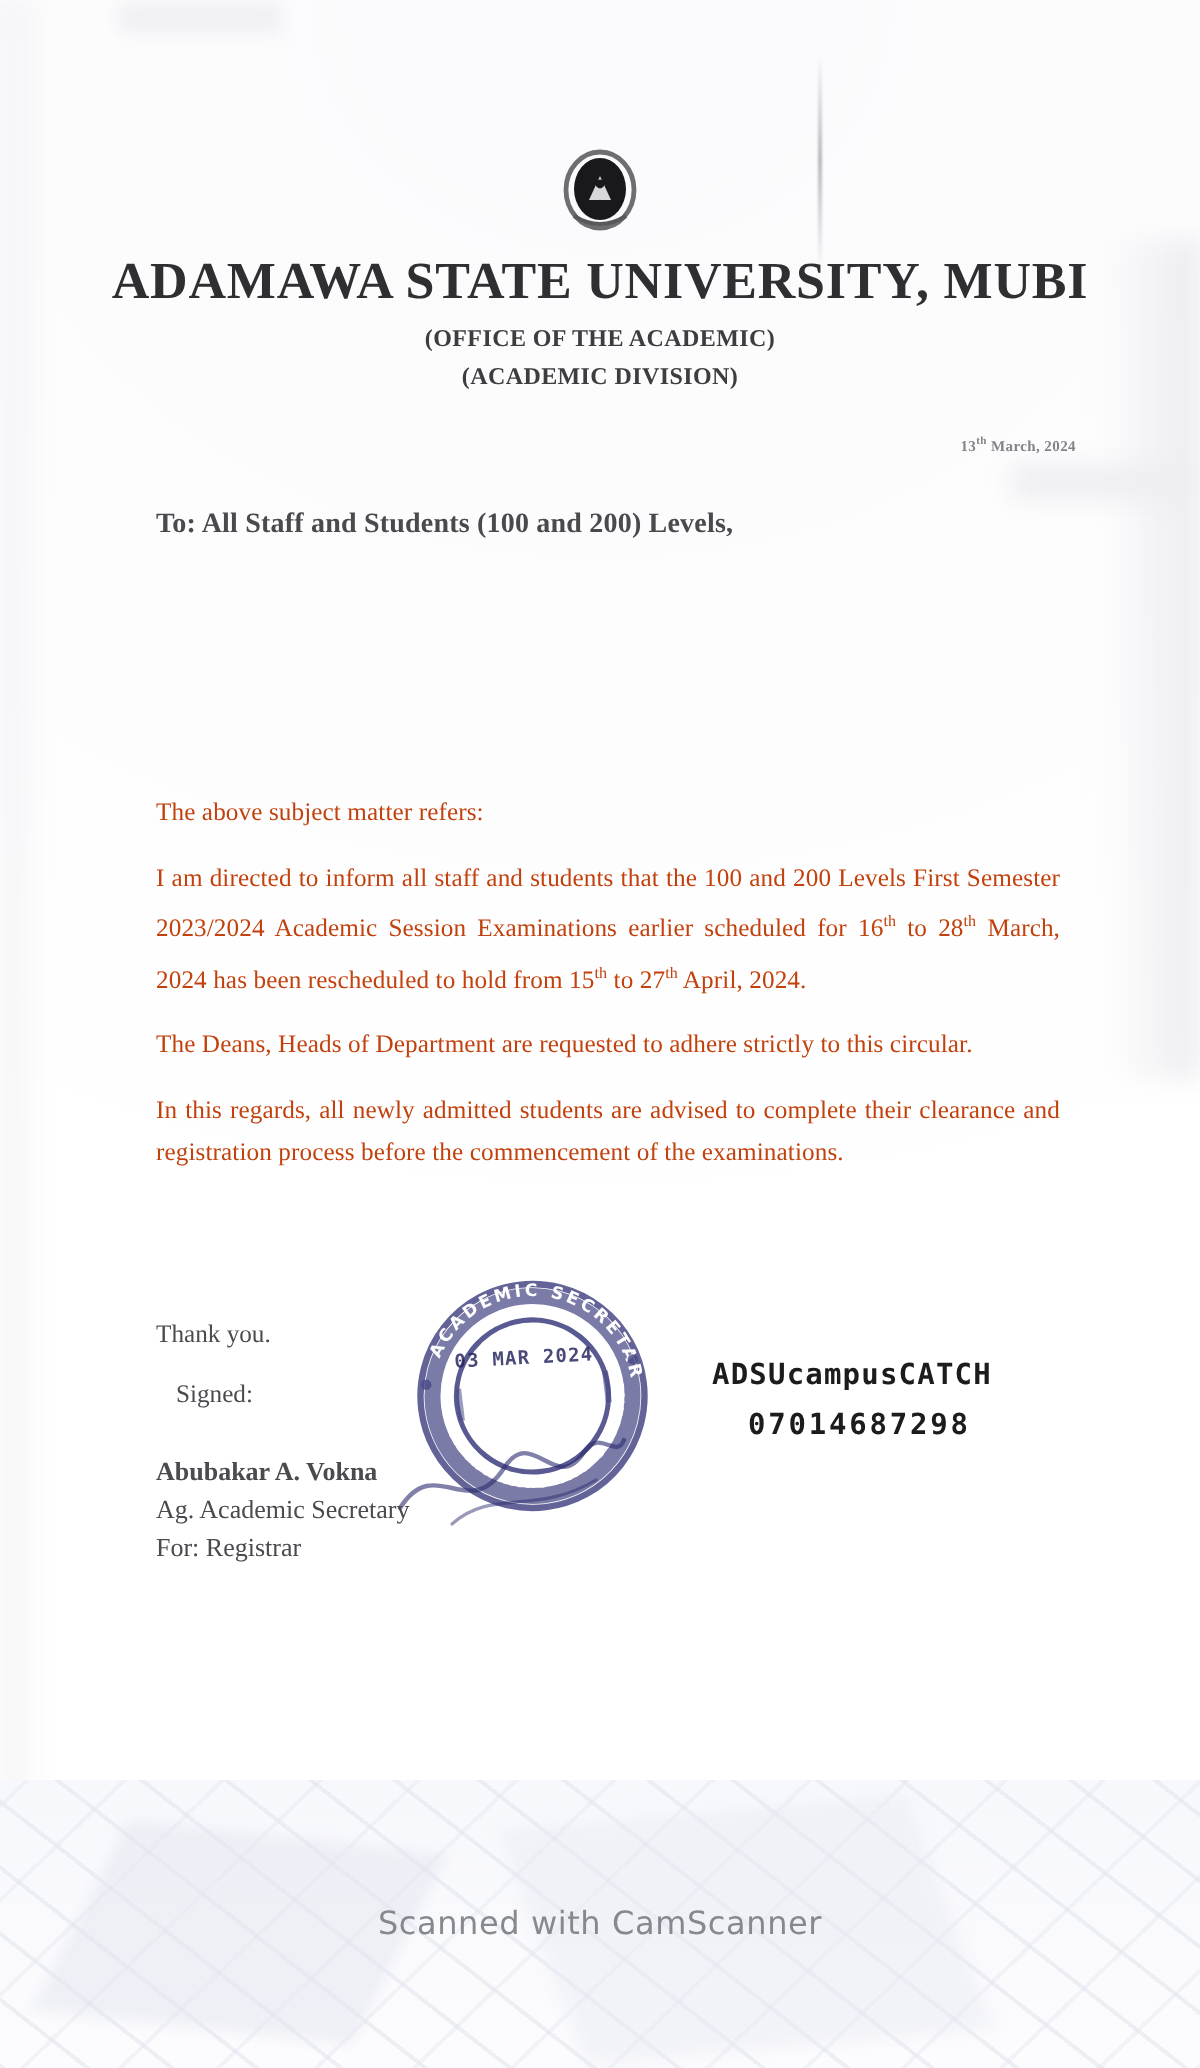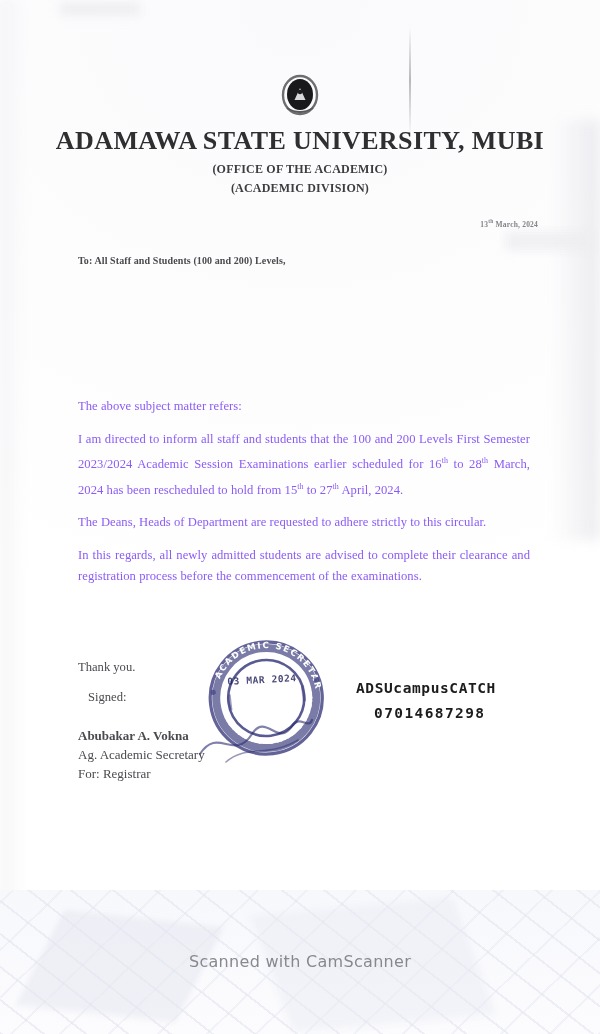--- a/index.html
+++ b/index.html
@@ -129,21 +129,21 @@
     letter-spacing: 0.2px;
     opacity: 0.85;
   }
   .letter-date sup { font-size: 5.5px; }
 
   
   .addressee {
     position: absolute;
     top: 255px;
     left: 78px;
-    font-size: 10px;
+    font-size: 14px;
     font-weight: 700;
     color: #4a4a4e;
     letter-spacing: 0.1px;
   }
 
   
   .subject {
     position: absolute;
     top: 328px;
     left: 78px;
@@ -161,21 +161,21 @@
   .subject .line2 { display: block; }
 
   
   .body-copy {
     position: absolute;
     top: 396px;
     left: 78px;
     width: 452px;
     font-size: 12.6px;
     line-height: 21.5px;
-    color: #8b5cf6;
+    color: #c2410c;
     text-align: justify;
     letter-spacing: 0.05px;
   }
   .body-copy p { margin: 0 0 11px 0; }
   .body-copy sup { font-size: 8px; }
 
   
   .closing {
     position: absolute;
     top: 657px;

